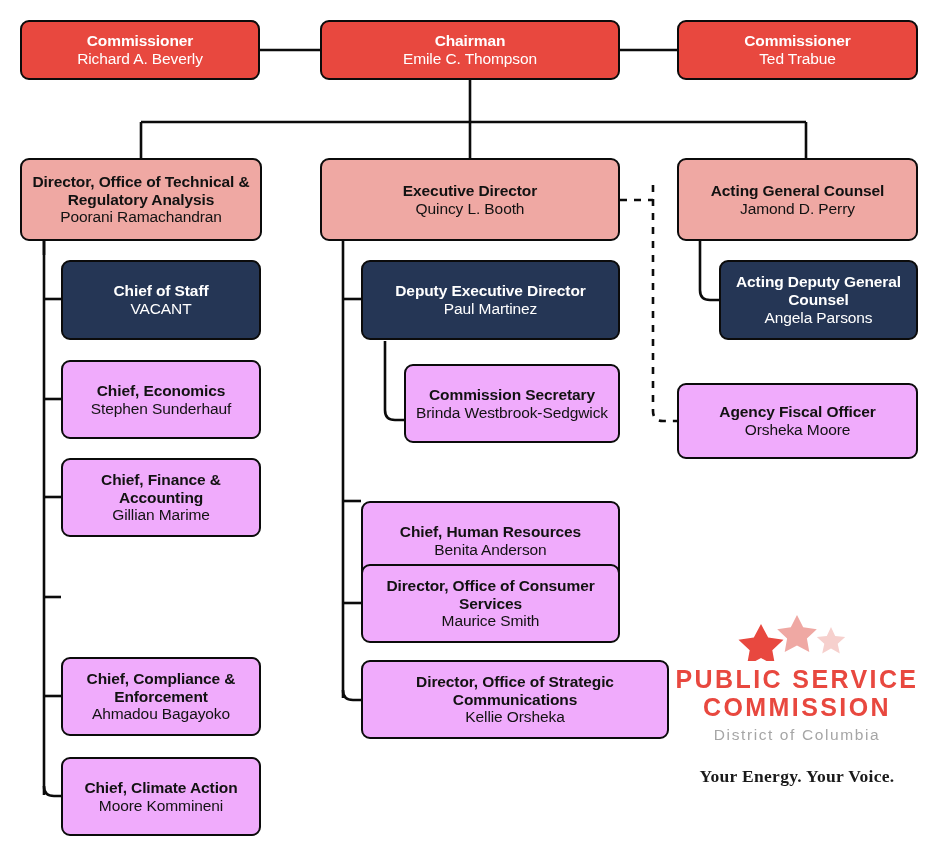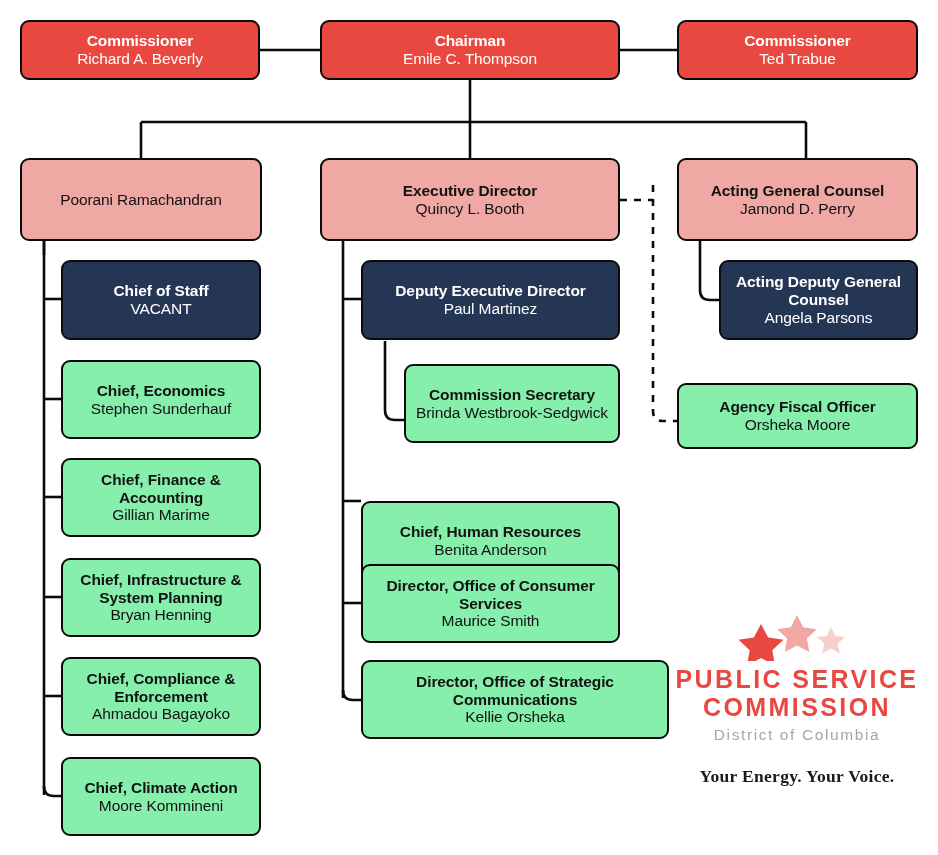--- a/index.html
+++ b/index.html
@@ -57,21 +57,21 @@
   }
   .lvl-pink {
     background: #efa8a3;
     color: #121212;
   }
   .lvl-navy {
     background: #253655;
     color: #ffffff;
   }
   .lvl-gray {
-    background: #86efac;
+    background: #f0abfc;
     color: #121212;
   }
   .fs-15 .title, .fs-15 .name { font-size: 15.5px; }
 
   
   #logo {
     position: absolute;
     left: 668px;
     top: 615px;
     width: 258px;
@@ -160,20 +160,21 @@
     <span class="title">Chairman</span>
     <span class="name">Emile C. Thompson</span>
   </div>
 
   <div class="node lvl-red fs-15" style="left:677px; top:20px; width:241px; height:60px;">
     <span class="title">Commissioner</span>
     <span class="name">Ted Trabue</span>
   </div>
 
   <div class="node lvl-pink fs-15" style="left:20px; top:158px; width:242px; height:83px;">
+    <span class="title">Director, Office of Technical &amp; Regulatory Analysis</span>
     <span class="name">Poorani Ramachandran</span>
   </div>
 
   <div class="node lvl-pink fs-15" style="left:320px; top:158px; width:300px; height:83px;">
     <span class="title">Executive Director</span>
     <span class="name">Quincy L. Booth</span>
   </div>
 
   <div class="node lvl-pink fs-15" style="left:677px; top:158px; width:241px; height:83px;">
     <span class="title">Acting General Counsel</span>
@@ -198,39 +199,35 @@
   <div class="node lvl-gray fs-15" style="left:61px; top:360px; width:200px; height:79px;">
     <span class="title">Chief, Economics</span>
     <span class="name">Stephen Sunderhauf</span>
   </div>
 
   <div class="node lvl-gray fs-15" style="left:404px; top:364px; width:216px; height:79px;">
     <span class="title">Commission Secretary</span>
     <span class="name">Brinda Westbrook-Sedgwick</span>
   </div>
 
-  <div class="node lvl-gray fs-15" style="left:677px; top:383px; width:241px; height:66px;">
+  <div class="node lvl-gray fs-15" style="left:677px; top:383px; width:241px; height:76px;">
     <span class="title">Agency Fiscal Officer</span>
     <span class="name">Orsheka Moore</span>
   </div>
 
   <div class="node lvl-gray fs-15" style="left:61px; top:458px; width:200px; height:79px;">
     <span class="title">Chief, Finance &amp; Accounting</span>
     <span class="name">Gillian Marime</span>
   </div>
 
   <div class="node lvl-gray fs-15" style="left:361px; top:462px; width:259px; height:79px;margin-top:39px;">
     <span class="title">Chief, Human Resources</span>
     <span class="name">Benita Anderson</span>
   </div>
 
-  <div class="node lvl-gray fs-15" style="left:61px; top:558px; width:200px; height:79px;">
-    <span class="title">Chief, Infrastructure &amp; System Planning</span>
-    <span class="name">Bryan Henning</span>
-  </div>
 
   <div class="node lvl-gray fs-15" style="left:361px; top:564px; width:259px; height:79px;">
     <span class="title">Director, Office of Consumer Services</span>
     <span class="name">Maurice Smith</span>
   </div>
 
   <div class="node lvl-gray fs-15" style="left:61px; top:657px; width:200px; height:79px;">
     <span class="title">Chief, Compliance &amp; Enforcement</span>
     <span class="name">Ahmadou Bagayoko</span>
   </div>

